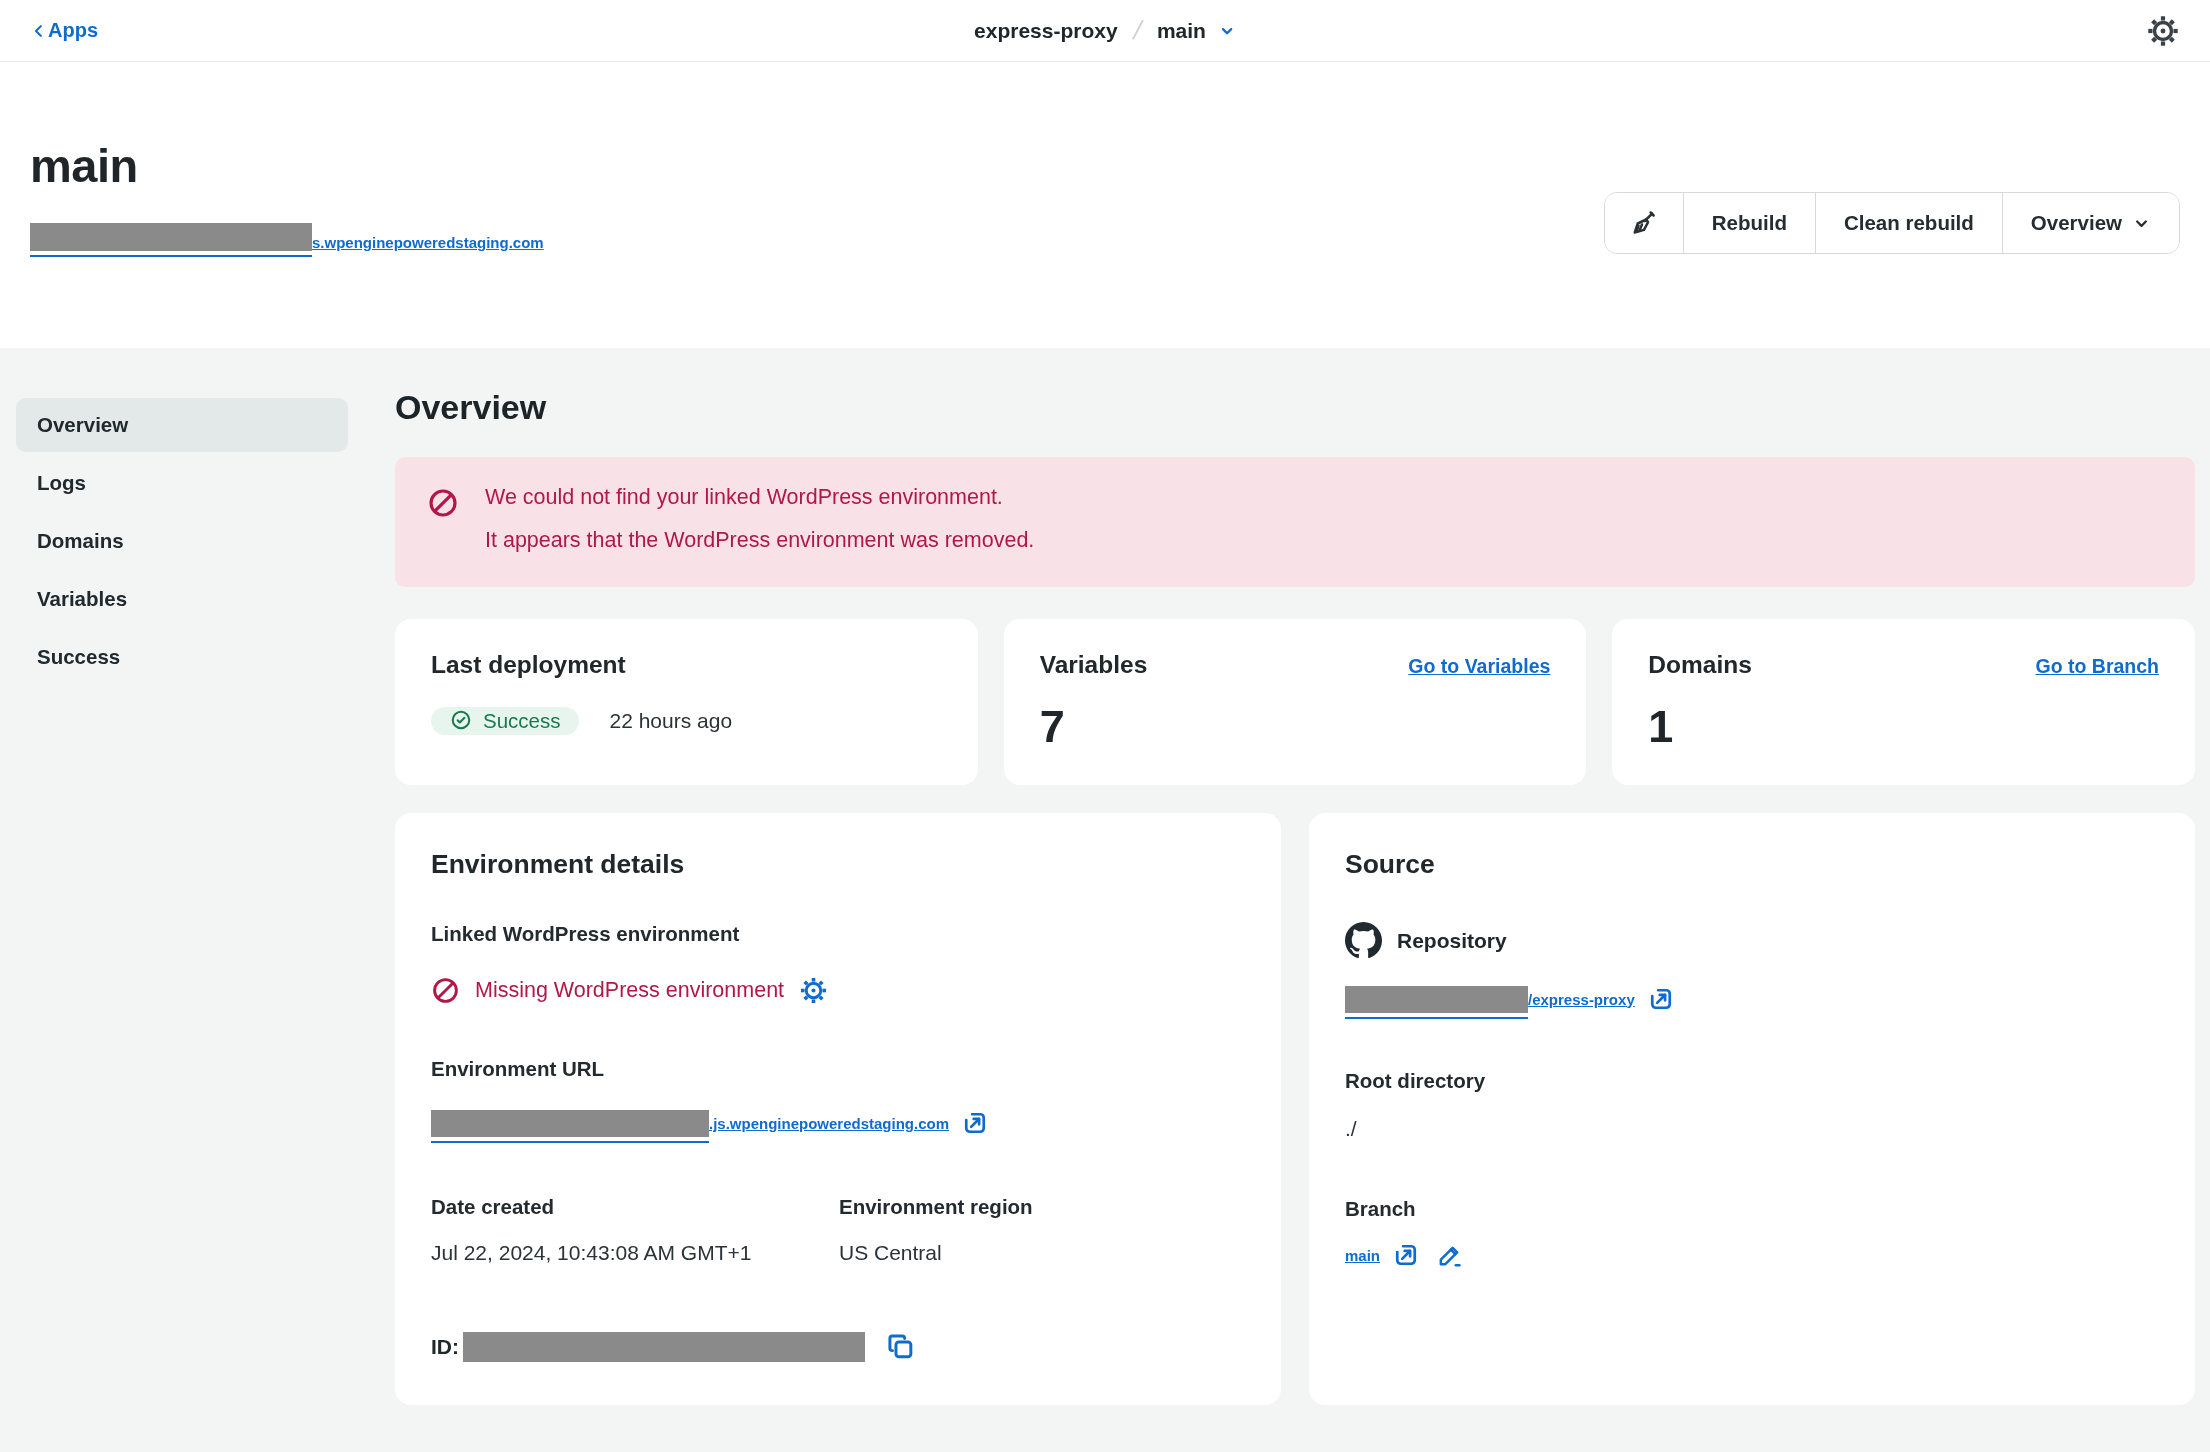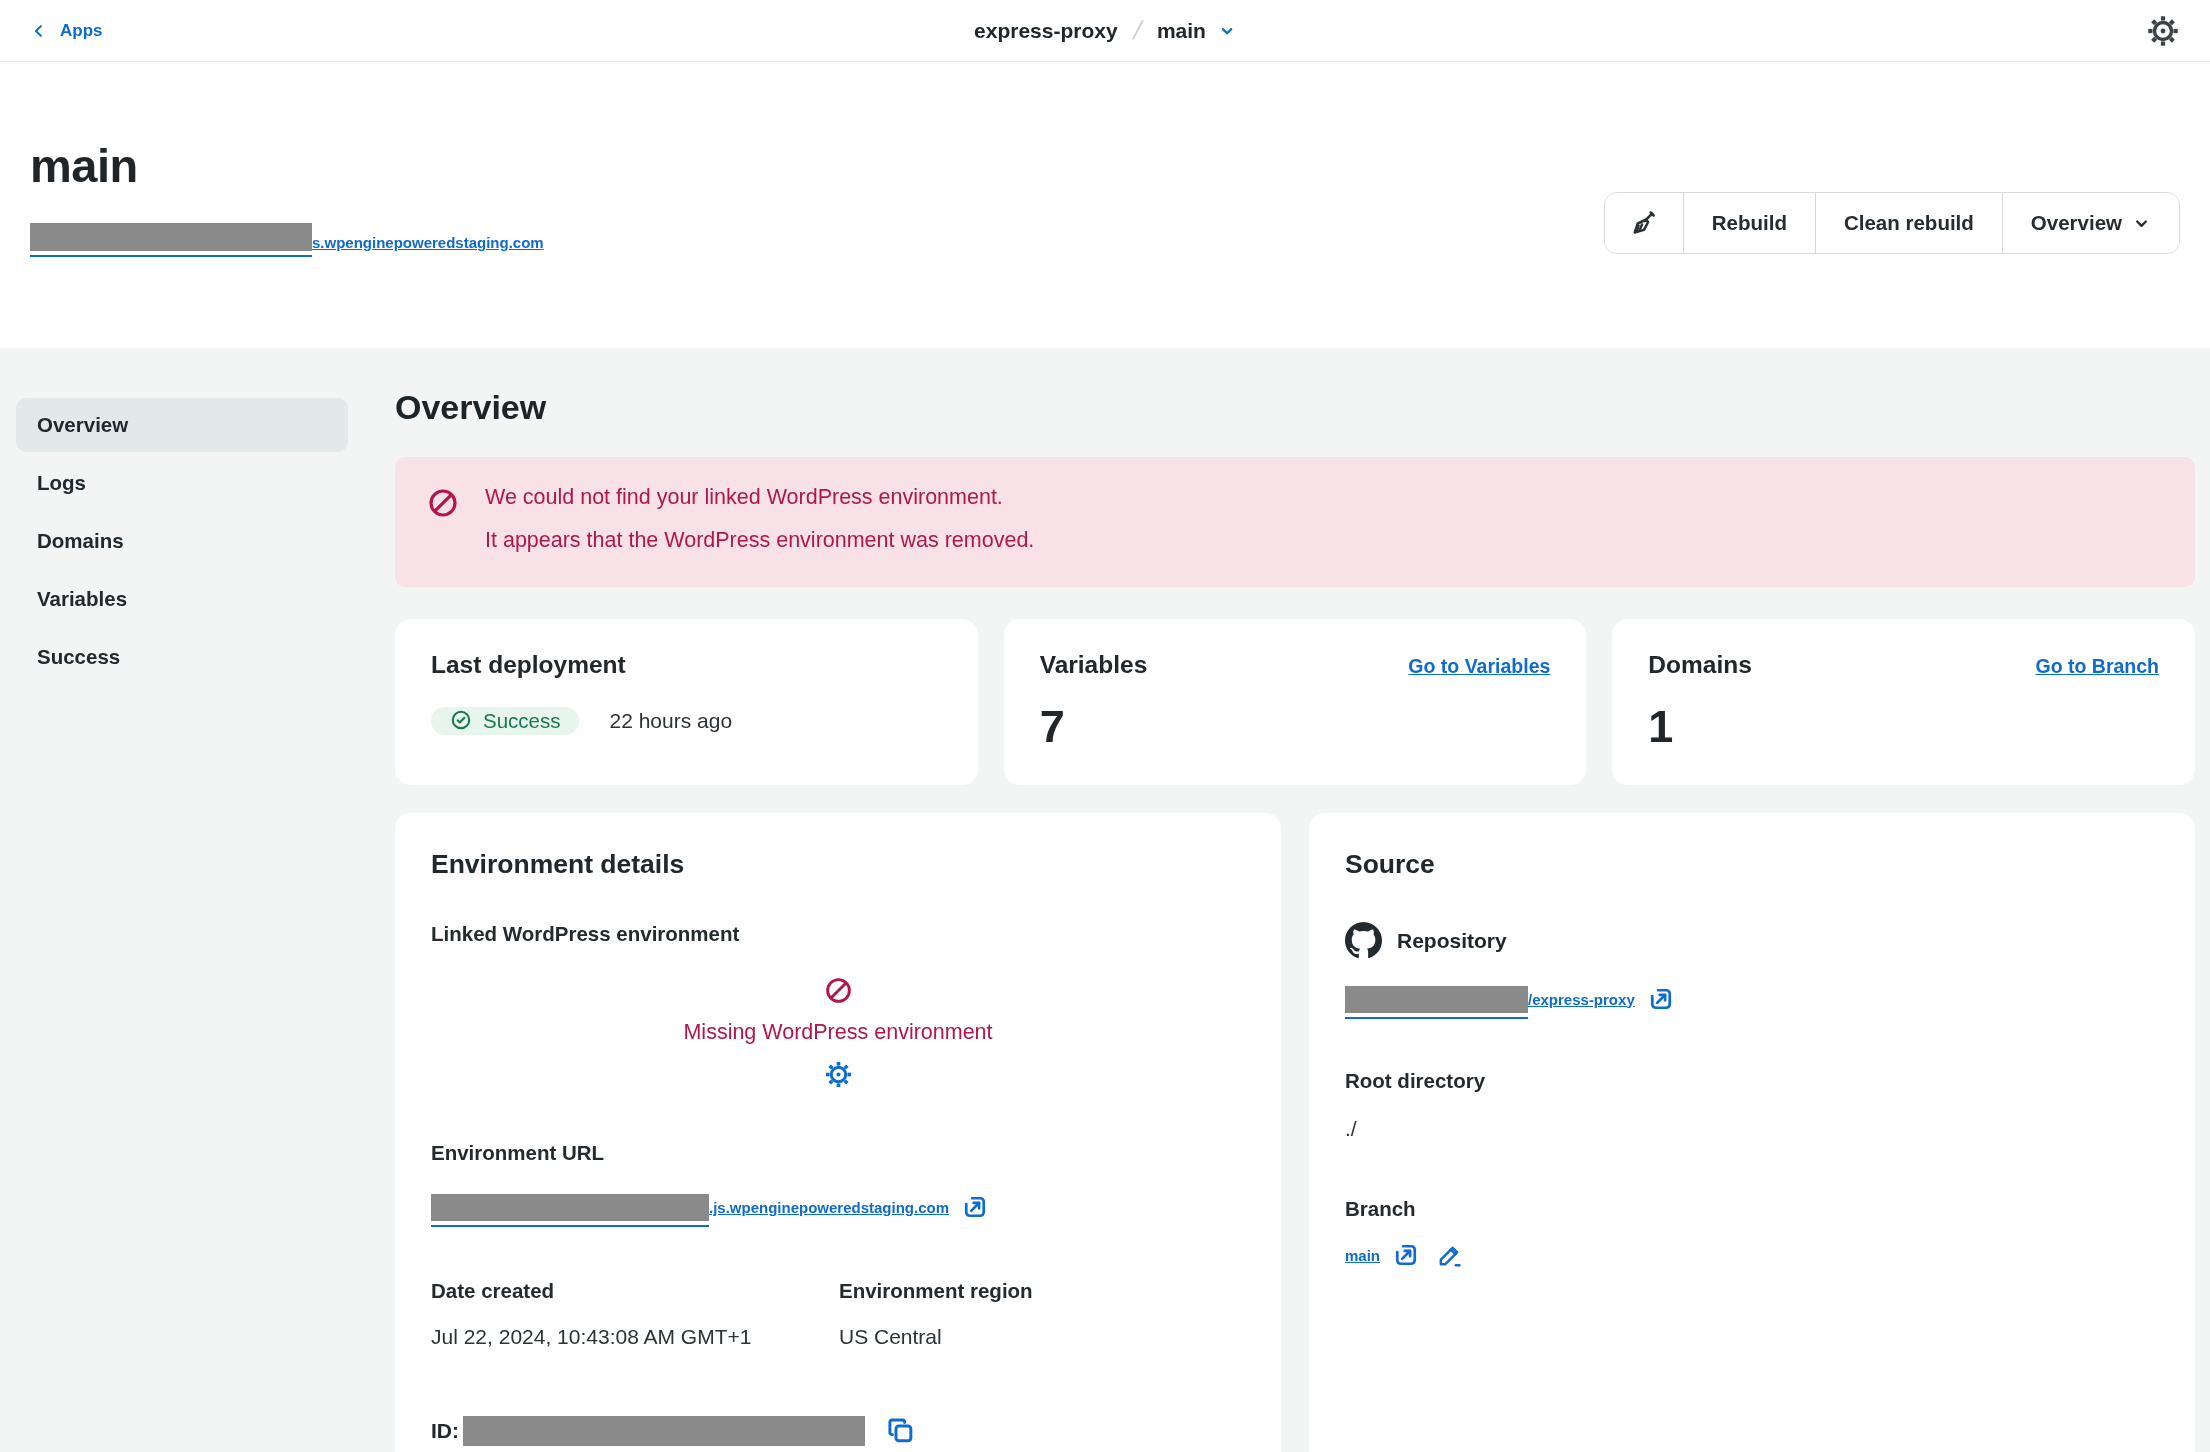--- a/index.html
+++ b/index.html
@@ -10,22 +10,22 @@
     color: #23292c;
     overflow: hidden;
   }
   .page { width: 2210px; height: 1452px; position: relative; }
 
   
   .topbar {
     height: 62px; background: #fff; border-bottom: 1px solid #e7eaea;
     display: flex; align-items: center; padding: 0 30px; position: relative;
   }
-  .back-link { display: flex; align-items: center; gap: 12px; color: #0e6bd0;
-    font-size: 17px; font-weight: 700; cursor: pointer; }
+  .back-link { display: flex; align-items: center; color: #0e6bd0;
+    font-size: 20px; font-weight: 700; cursor: pointer; }
   .crumbs { position: absolute; left: 50%; transform: translateX(-50%);
     display: flex; align-items: center; gap: 16px; font-size: 21px; font-weight: 700; color: #20272b; }
   .crumb-sep { color: #ccd2d4; font-weight: 400; font-size: 26px; transform: skewX(-14deg); }
   .crumb-env { display: flex; align-items: center; gap: 12px; cursor: pointer; }
   .topbar-gear { margin-left: auto; color: #3a4247; cursor: pointer; display: flex; }
 
   
   .header { background: #fff; height: 286px; padding: 0 30px; position: relative; }
   .env-title { font-size: 47px; font-weight: 800; color: #1f2528; padding-top: 76px; letter-spacing: -0.5px; }
   .env-link-row { margin-top: 30px; display: flex; align-items: flex-end; }
@@ -67,21 +67,21 @@
   .big-num { font-size: 45px; font-weight: 700; color: #20262a; margin-top: 22px; }
   .deploy-row { margin-top: 28px; display: flex; align-items: center; }
   .badge { display: inline-flex; align-items: flex-start; gap: 11px; background: #e8f5ee; color: #187a4c;
     border-radius: 999px; padding: 2px 19px; font-size: 20.5px; font-weight: 500; }
   .ago { margin-left: 30px; font-size: 21px; color: #2b3337; }
 
   .cards-bottom { margin-top: 28px; display: grid; grid-template-columns: 1fr 1fr; gap: 28px; }
   .card-tall { min-height: 592px; padding: 36px; }
   .card-tall h3 { font-size: 26.5px; }
   .field-label { font-size: 20.5px; font-weight: 700; color: #242b2e; }
-  .status-row { margin-top: 30px; display: flex; align-items: center; gap: 15px; flex-direction: column; }
+  .status-row { margin-top: 30px; display: flex; align-items: center; gap: 15px; }
   .status-text { font-size: 21.5px; color: #b11748; }
   .red-ic { color: #b11748; display: flex; }
   .blue-ic { color: #0e6bd0; display: flex; cursor: pointer; }
   .mt42 { margin-top: 42px; }
   .mt52 { margin-top: 52px; }
   .mt56 { margin-top: 56px; }
   .url-row { margin-top: 28px; display: flex; align-items: center; }
   .redact-url { width: 278px; height: 27px; }
   .redact-repo { width: 183px; height: 27px; }
   .ext-ic { margin-left: 12px; }

